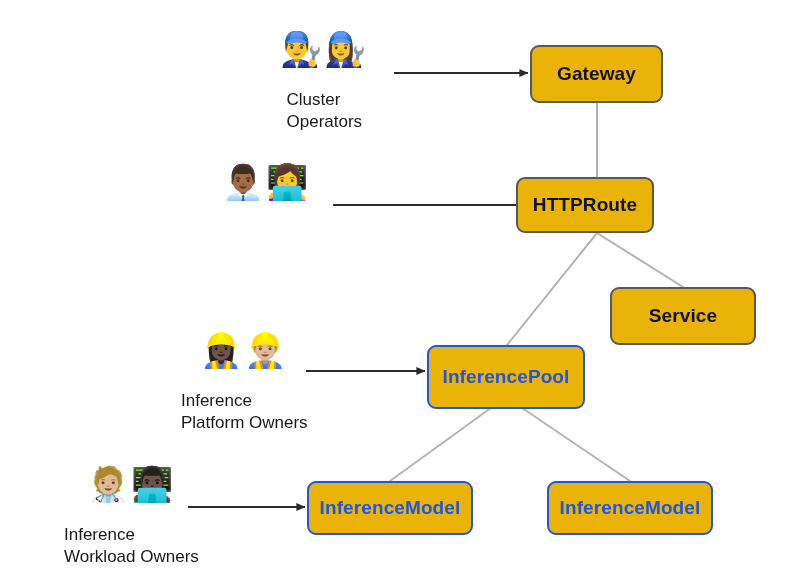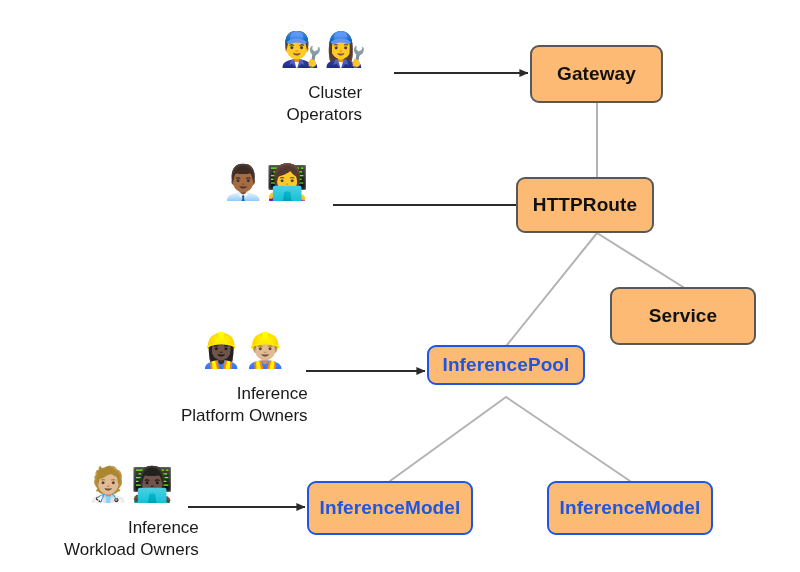--- a/index.html
+++ b/index.html
@@ -26,21 +26,21 @@
     height: 572px;
     pointer-events: none;
   }
   
   .node {
     position: absolute;
     box-sizing: border-box;
     display: flex;
     align-items: center;
     justify-content: center;
-    background: #fdba74;
+    background: #eab308;
     border-radius: 9px;
     font-weight: bold;
     letter-spacing: 0.1px;
     white-space: nowrap;
     z-index: 3;
   }
   .node.gray {
     border: 2px solid #585858;
     color: #111111;
     font-size: 19px;
@@ -60,25 +60,25 @@
   }
   .actor-emojis {
     font-family: "DejaVu Sans", sans-serif;
     font-size: 34px;
     line-height: 38px;
     letter-spacing: 2px;
     white-space: nowrap;
     user-select: none;
   }
   .actor-label {
-    margin-top: 14px;
+    margin-top: 21px;
     font-size: 17px;
     line-height: 22px;
     color: #1a1a1a;
-    text-align: right;
+    text-align: left;
     white-space: pre-line;
   }
 </style>
 </head>
 <body>
 
 <div id="canvas">
 
   <svg id="edges" viewBox="0 0 800 572" width="800" height="572">
     <defs>
@@ -104,21 +104,21 @@
   <div id="node-layer">
       <div class="node gray" style="left: 530px; top: 45px; width: 133px; height: 58px;">
         <span>Gateway</span>
       </div>
       <div class="node gray" style="left: 516px; top: 177px; width: 138px; height: 56px;">
         <span>HTTPRoute</span>
       </div>
       <div class="node gray" style="left: 610px; top: 287px; width: 146px; height: 58px;">
         <span>Service</span>
       </div>
-      <div class="node blue" style="left: 427px; top: 345px; width: 158px; height: 40px;">
+      <div class="node blue" style="left: 427px; top: 345px; width: 158px; height: 64px;">
         <span>InferencePool</span>
       </div>
       <div class="node blue" style="left: 307px; top: 481px; width: 166px; height: 54px;">
         <span>InferenceModel</span>
       </div>
       <div class="node blue" style="left: 547px; top: 481px; width: 166px; height: 54px;">
         <span>InferenceModel</span>
       </div>
     </div>
   <div id="actor-layer">

